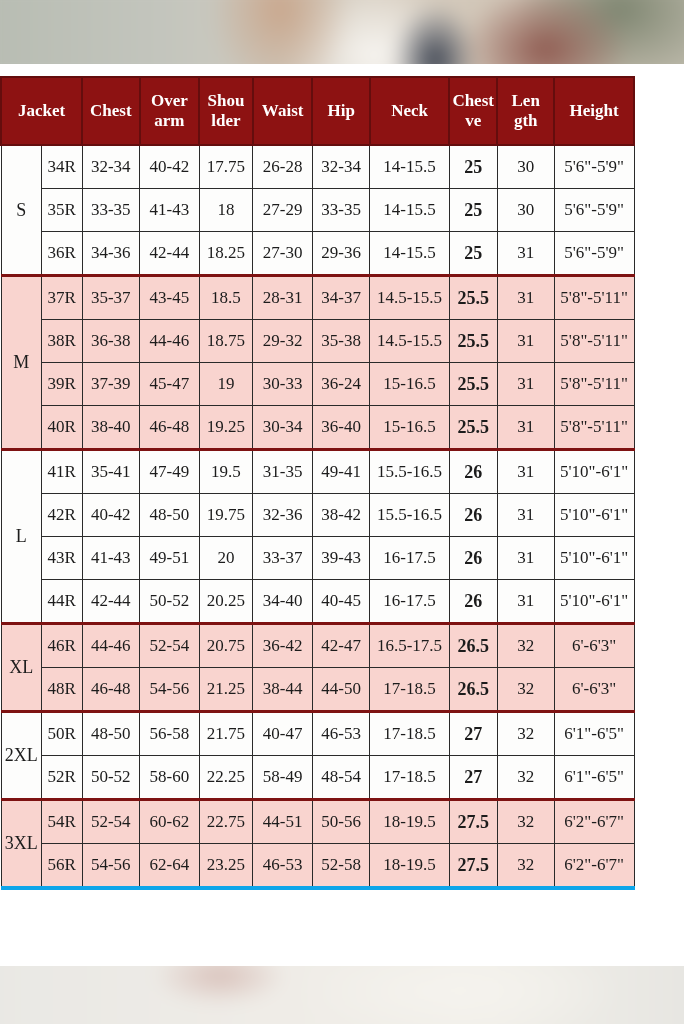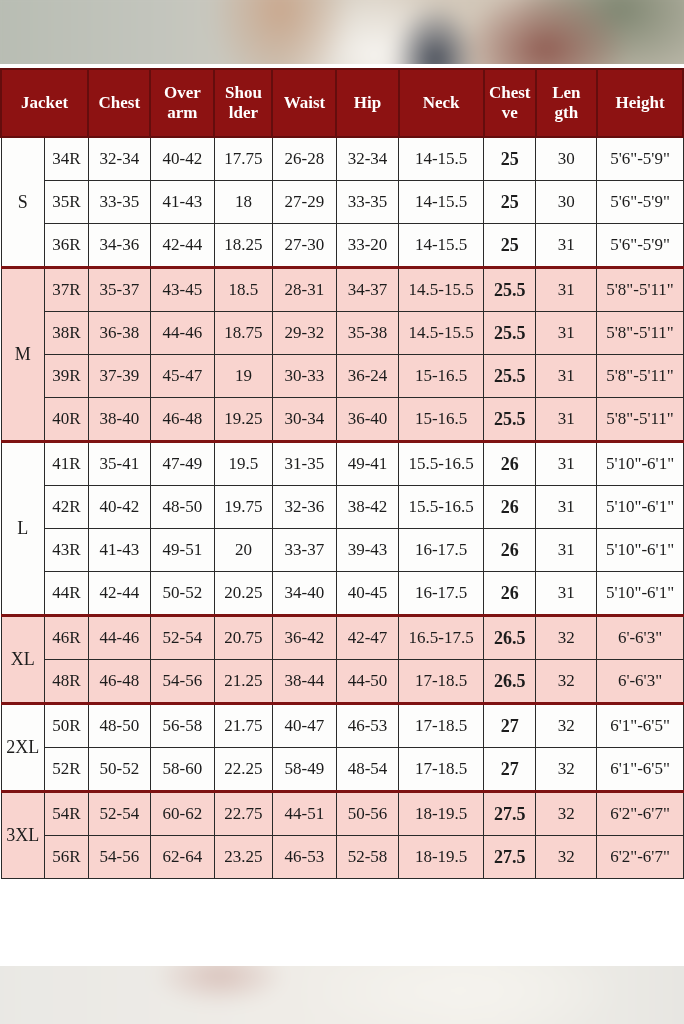--- a/index.html
+++ b/index.html
@@ -23,23 +23,23 @@
   .photo-bottom{position:absolute;left:0;bottom:0;height:58px;}
   .photo-bottom .blur{
     position:absolute;inset:-20px;filter:blur(8px);
     background:
       radial-gradient(90px 40px at 240px 30px, #d9c2bb 0%, rgba(217,194,187,0) 75%),
       radial-gradient(200px 60px at 480px 45px, #f5f3ee 0%, rgba(245,243,238,0) 80%),
       linear-gradient(90deg,#e9e8e4 0%,#efece7 40%,#f1efe9 70%,#e6e5e1 100%);
   }
   
   table.size-chart{
-    width:684px;border-collapse:collapse;table-layout:fixed;
-    position:absolute;top:68px;left:0;
-    border-bottom:1px solid #0ea5e9;
+    width:635px;border-collapse:collapse;table-layout:fixed;
+    position:absolute;top:76px;left:0;
+    border-bottom:4px solid #0ea5e9;
   }
   .size-chart th{
     background:#8d1212;color:#ffffff;font-weight:bold;font-size:17px;
     border:2px solid #640d0d;height:66px;line-height:1.15;padding:0 2px;
   }
   .size-chart td{
     border:1.6px solid #2a2a2a;text-align:center;font-size:17px;color:#1c1c1c;
     height:42px;padding:0 1px;line-height:1.05;
   }
   tr.white td{background:#fdfdfc;}
@@ -108,21 +108,21 @@
         <td class="sleeve">25</td>
         <td>30</td>
         <td>5'6"-5'9"</td>
       </tr>
       <tr class="white">
         <td>36R</td>
         <td>34-36</td>
         <td>42-44</td>
         <td>18.25</td>
         <td>27-30</td>
-        <td>33-20</td>
+        <td>29-36</td>
         <td>14-15.5</td>
         <td class="sleeve">25</td>
         <td>31</td>
         <td>5'6"-5'9"</td>
       </tr>
       <tr class="pink group-start">
         <td rowspan="4" class="group-label">M</td>
         <td>37R</td>
         <td>35-37</td>
         <td>43-45</td>

